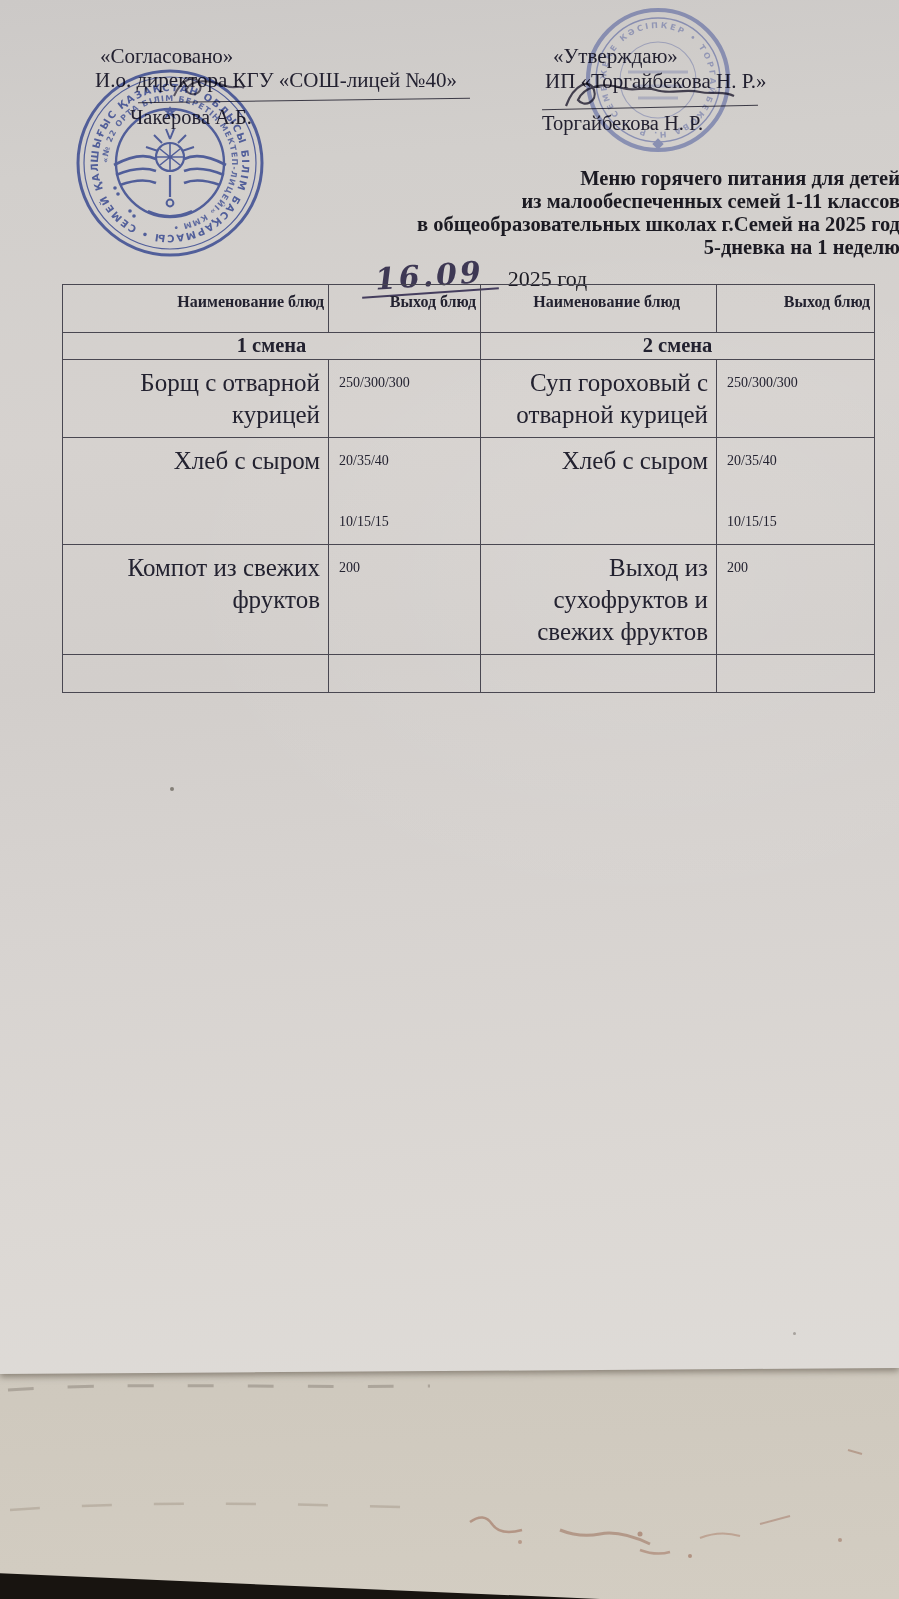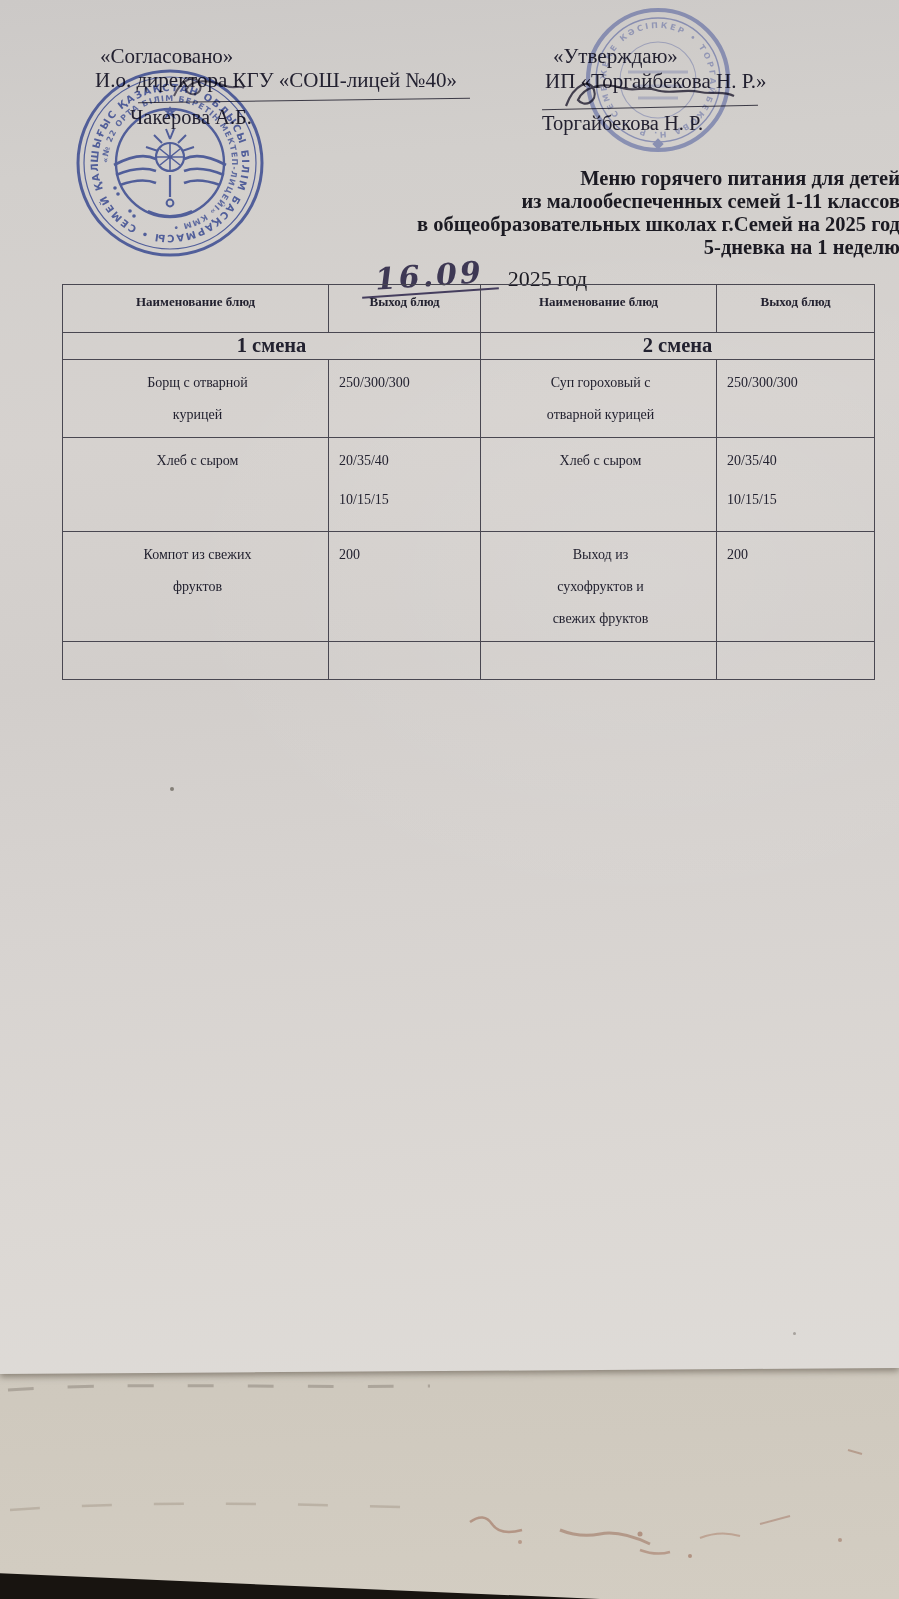--- a/index.html
+++ b/index.html
@@ -56,29 +56,29 @@
     padding:0 14px 3px; border-bottom:2.2px solid #453e5e; transform:rotate(-4deg);
   }
   .date-printed { font-size:22px; font-weight:normal; }
 
   
   table.menu {
     position:absolute; left:62px; top:284px; width:812px;
     border-collapse:collapse; table-layout:fixed; color:#232230;
   }
   table.menu td { border:1.4px solid #494751; }
-  .th { font-weight:bold; text-align:center; font-size:13px; line-height:21px; padding:6px 4px 4px; vertical-align:top; }
+  .th { font-weight:bold; text-align:right; font-size:16px; line-height:21px; padding:6px 4px 4px; vertical-align:top; }
   .th3 { padding-left:36px; padding-right:36px; }
   .cc { font-weight:bold; text-align:center; font-size:20.5px; padding:1px 0 2px; }
   .dish {
-    font-size:14px; text-align:center; padding:7px 8px 6px 12px;
+    font-size:25px; text-align:right; padding:7px 8px 6px 12px;
     vertical-align:top; white-space:pre-line; line-height:32px;
   }
   .portion { font-size:14px; text-align:left; padding:7px 4px 6px 10px; vertical-align:top; line-height:32px; }
-  .portion .v2 { margin-top:7px; }
+  .portion .v2 { margin-top:29px; }
 </style>
 </head>
 <body>
 
 <div class="photo">
 
   <div class="surface"></div>
 
   <svg class="scuffs" width="899" height="227" viewBox="0 0 899 227">
     <path d="M8,18 C120,10 260,16 430,14" stroke="#8a8178" stroke-width="3" fill="none" stroke-dasharray="26 34" opacity=".5"></path>

